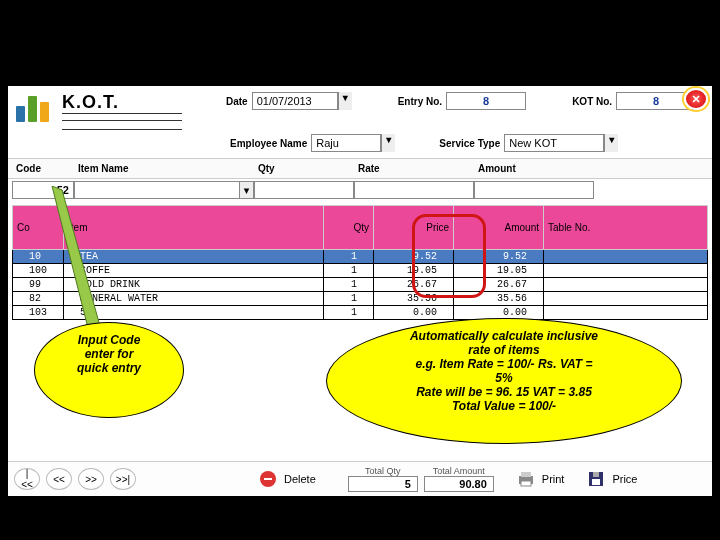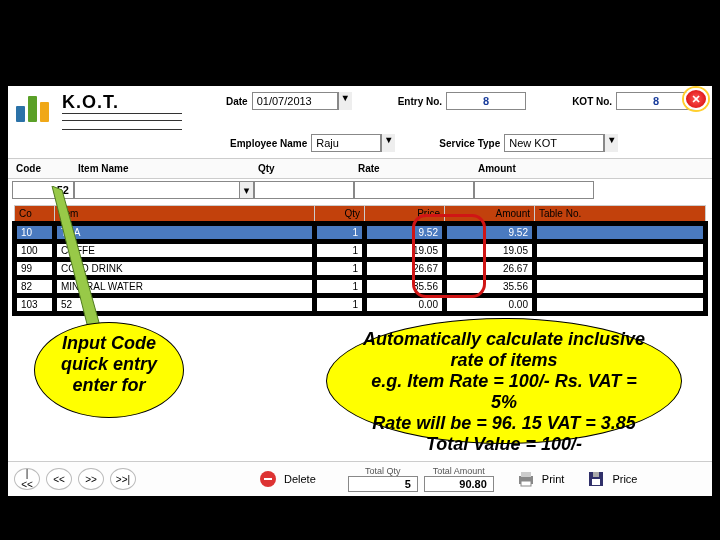--- a/index.html
+++ b/index.html
@@ -56,29 +56,29 @@
   .drop { border-left:1px solid #888; width:14px; background:#eee; text-align:center; cursor:pointer; }
   .row2 { display:flex; padding:0 8px 6px 8px; gap:8px; align-items:center; }
   .entry-strip {
     display:flex; gap:0; border-top:1px solid #ccc; border-bottom:1px solid #ccc;
     padding:2px 4px; font-size:10px; background:#fafafa;
   }
   .entry-inputs { display:flex; padding:2px 4px 6px 4px; gap:0;}
   .entry-inputs .cell { border:1px solid #888; height:18px; background:#fff; display:flex; align-items:center; }
   .table-wrap { margin:0 4px; }
   table { width:100%; border-collapse:collapse; font-size:10px; }
-  th { background:#c2410c; border:1px solid #ccc; padding:2px 4px; font-weight:normal; text-align:left;}
-  td { border:5px solid #000000; padding:1px 4px; }
+  th { background:#ec4899; border:1px solid #ccc; padding:16px 4px; font-weight:normal; text-align:left;}
+  td { border:1px solid #000000; padding:1px 16px;font-family:Liberation Mono, monospace; }
   tr.selrow td { background:#4a7abf; color:#fff; }
   .red-circle {
     position:absolute; border:3px solid #d01515; border-radius:14px;
   }
   .callout {
     position:absolute; background:#ffff00; border:1px solid #000;
-    text-align:center; font-style:italic; font-size:18px; font-weight:bold;
+    text-align:center; font-style:italic; font-size:12px; font-weight:bold;
     padding:10px 14px; border-radius:50%;
   }
   .callout.big { border-radius:50% / 50%; }
   .footer {
     position:absolute; bottom:0; left:0; right:0;
     display:flex; align-items:center; padding:4px 6px; gap:6px;
     border-top:1px solid #ccc; background:#fdfdfd;
     font-size:11px;
   }
   .navbtn {
@@ -222,22 +222,22 @@
   </div>
 
   <div class="red-circle" style="left:404px; top:128px; width:74px; height:84px;"></div>
 
   <svg style="position:absolute; left:34px; top:100px; width:70px; height:150px;">
     <polygon points="10,0 20,4 58,140 46,142" fill="#98c948" stroke="#4f7a1e" stroke-width="1"></polygon>
   </svg>
 
   <div class="callout" style="left:26px; top:236px; width:150px; height:96px; border-radius:50%/50%">
     <div>Input Code</div>
+    <div>enter for</div>
     <div>quick entry</div>
-    <div>enter for</div>
   </div>
 
   <div class="callout big" style="left:318px; top:232px; width:356px; height:126px;">
     <div>Automatically calculate inclusive</div>
     <div>rate of items</div>
     <div>e.g. Item Rate = 100/- Rs. VAT =</div>
     <div>5%</div>
     <div>Rate will be = 96. 15 VAT = 3.85</div>
     <div>Total Value = 100/-</div>
   </div>

